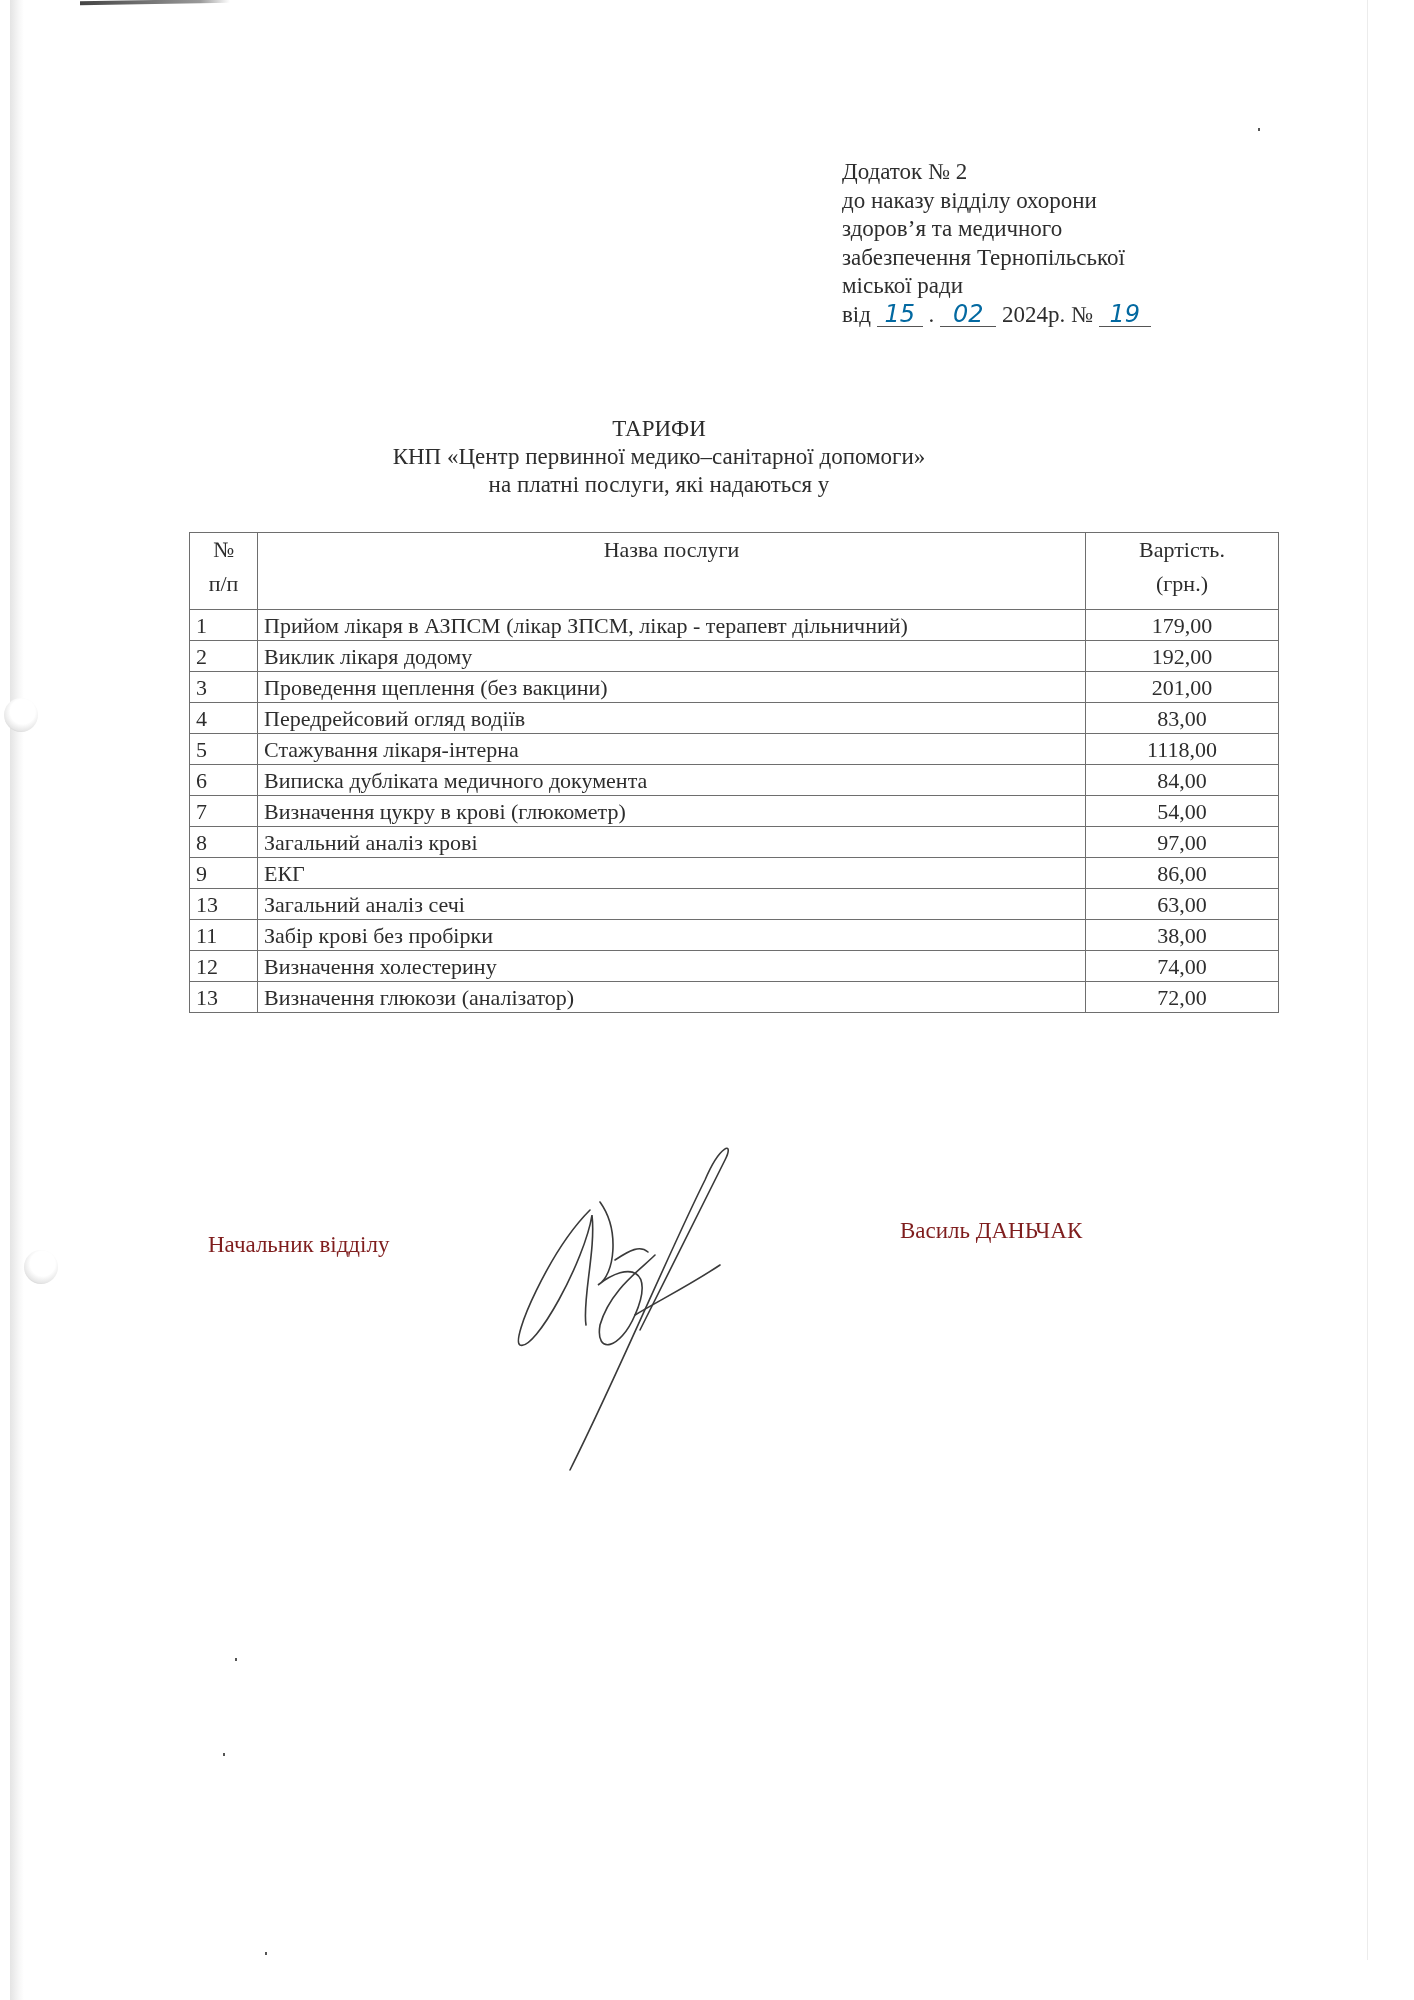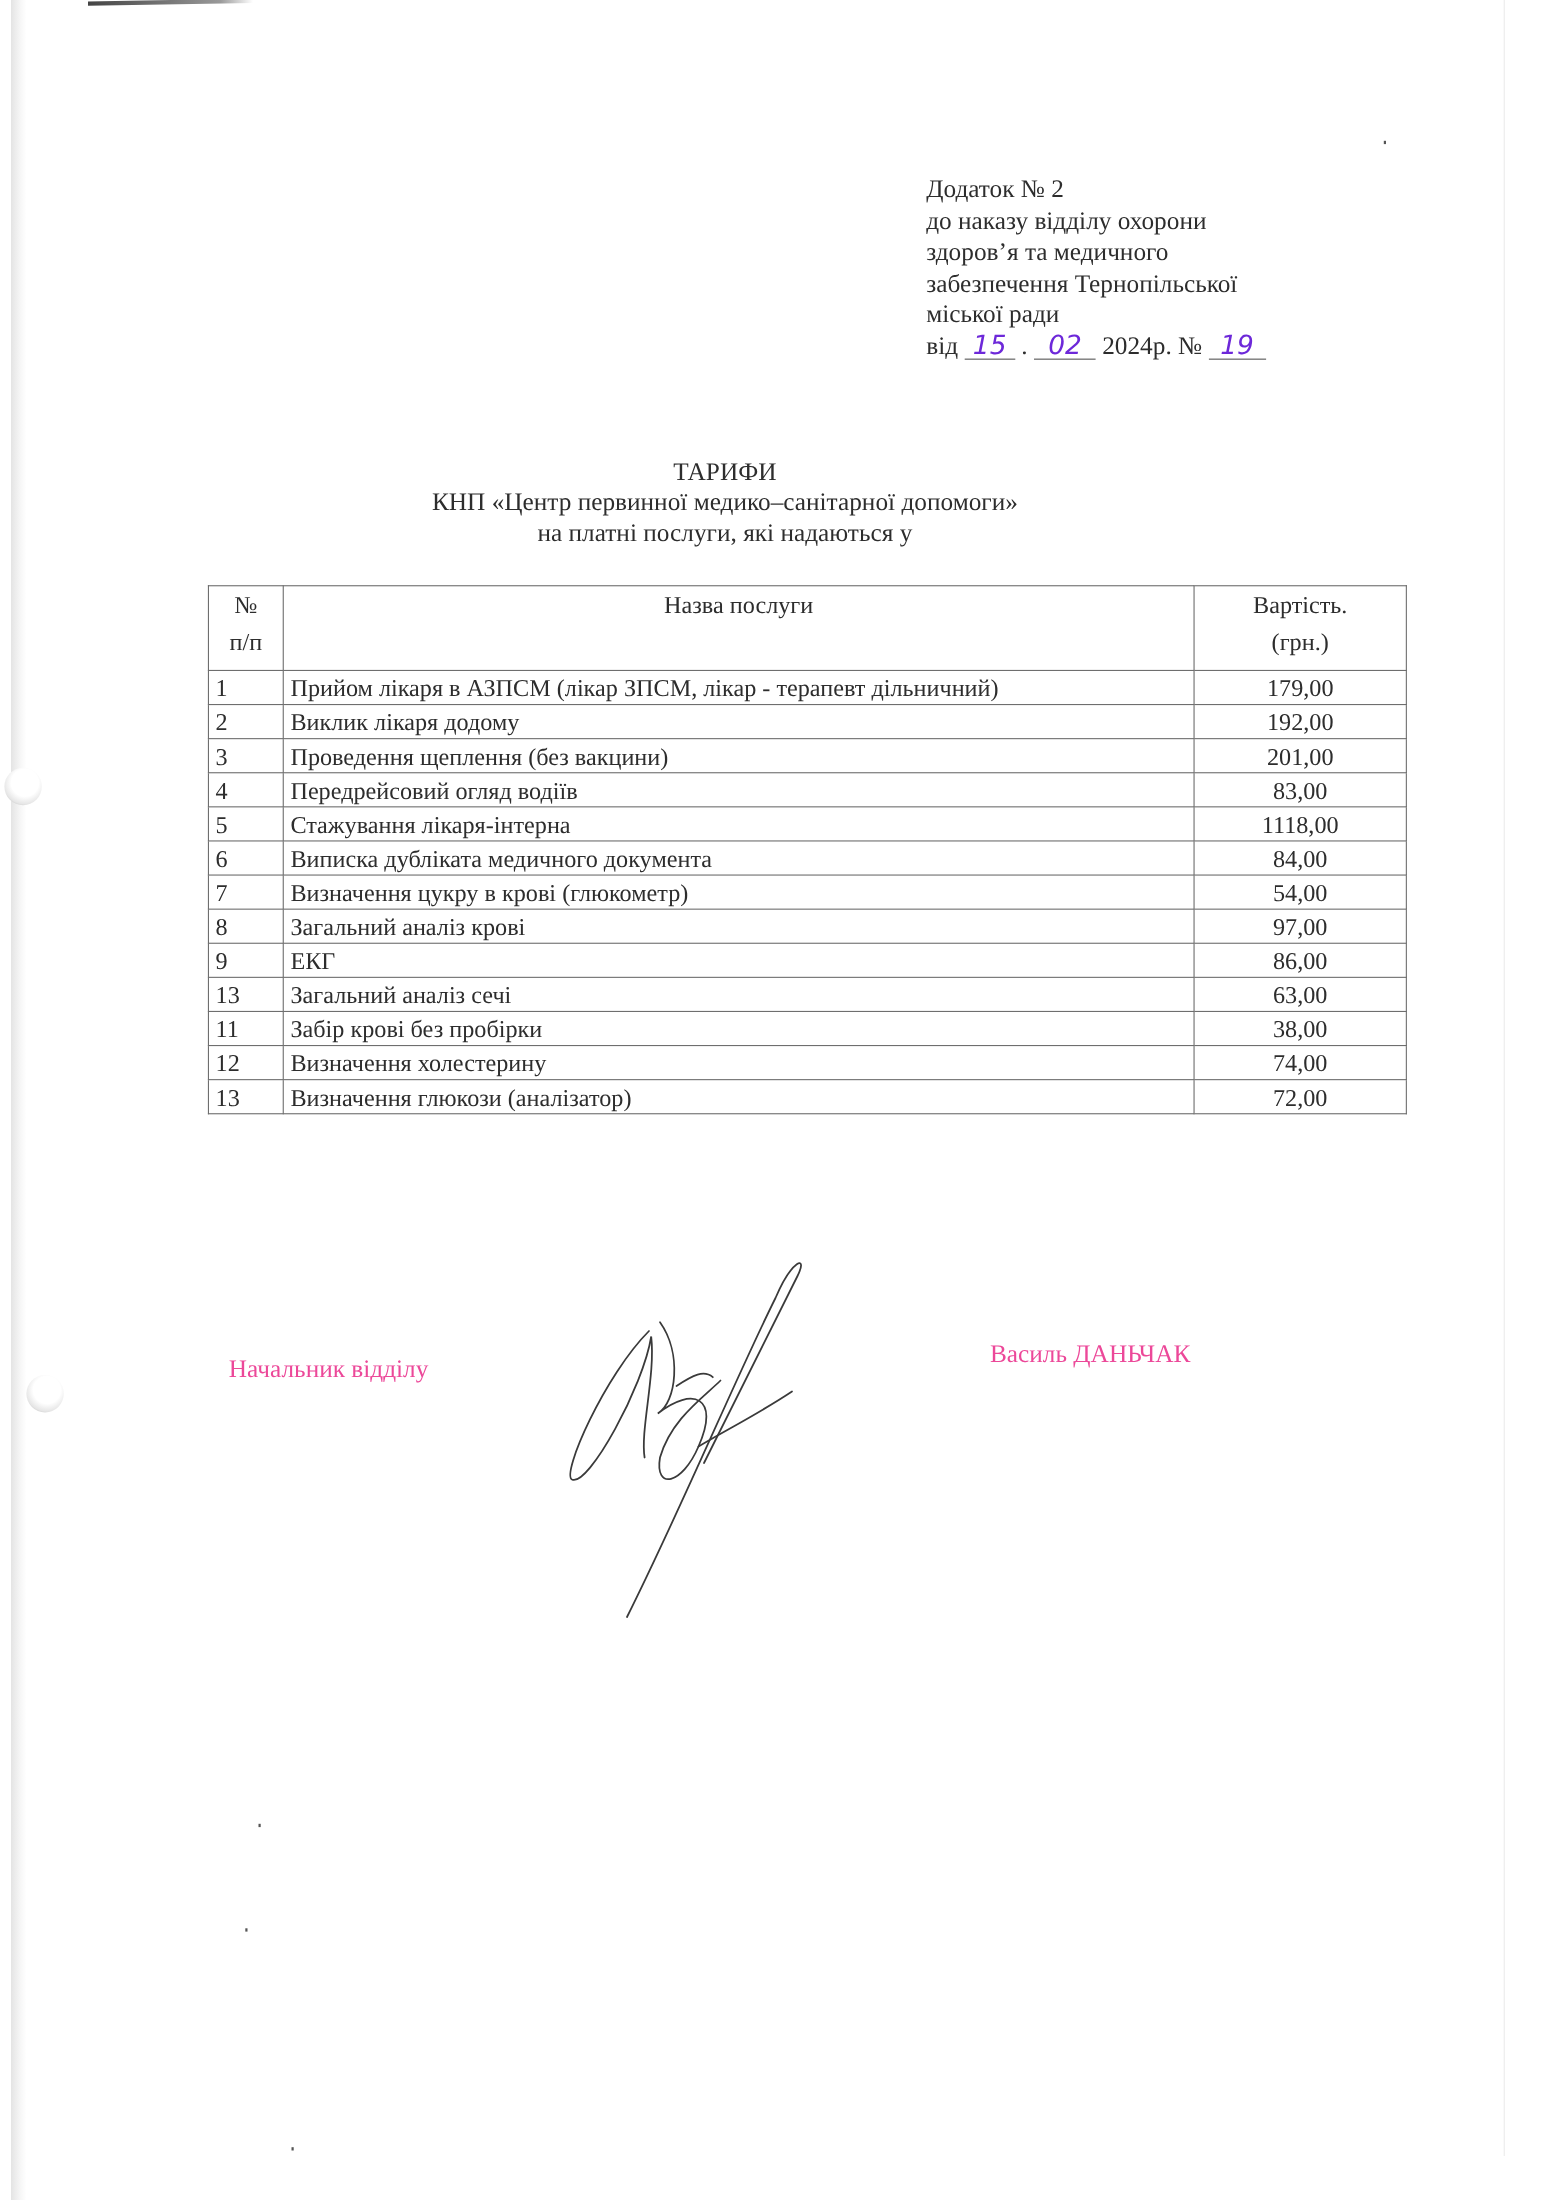--- a/index.html
+++ b/index.html
@@ -29,21 +29,21 @@
     .hole.h1 { left: 4px; top: 698px; }
     .hole.h2 { left: 24px; top: 1250px; }
 
     .annex {
       position: absolute; left: 842px; top: 126px; width: 420px;
       font-size: 23px; line-height: 28.5px; color: #2d2d2d; margin-top: 32px;
     }
     .annex div { white-space: nowrap; }
     .annex .hw {
       font-family: "DejaVu Sans", sans-serif; font-style: italic;
-      font-size: 24px; color: #6d28d9; display: inline-block;
+      font-size: 24px; color: #0369a1; display: inline-block;
       border-bottom: 1px solid #555; line-height: 24px; text-align: center;
     }
     .annex .hw.date1 { width: 46px; }
     .annex .hw.date2 { width: 56px; margin-left: 6px; font-style: italic; }
     .annex .hw.num { width: 52px; }
 
     .title-block {
       position: absolute; left: 0; top: 415px; width: 1318px; text-align: center;
       font-size: 23px; line-height: 28px; color: #2d2d2d;
     }
@@ -59,21 +59,21 @@
     table.tariffs th { vertical-align: top; height: 76px; line-height: 34px; }
     .col-num { width: 55px; text-align: left; }
     .col-name { text-align: left; margin-left: 42px; }
     .col-price { width: 180px; text-align: center; }
     th.col-name { text-align: center; }
     th.col-num { text-align: center; }
     td.section { text-align: center; font-weight: bold; }
 
     .signature-block {
       position: absolute; left: 0; top: 1218px; width: 1414px; height: 40px;
-      font-size: 23px; color: #ec4899;
+      font-size: 23px; color: #7f1d1d;
     }
     .sig-role { position: absolute; left: 208px; top: 14px; }
     .sig-name { position: absolute; left: 900px; top: 0px; }
     .signature-svg { position: absolute; left: 490px; top: 1140px; }
 
     .speck { position: absolute; background: #555; width: 2px; height: 3px; }
   </style>
 </head>
 <body>
 

